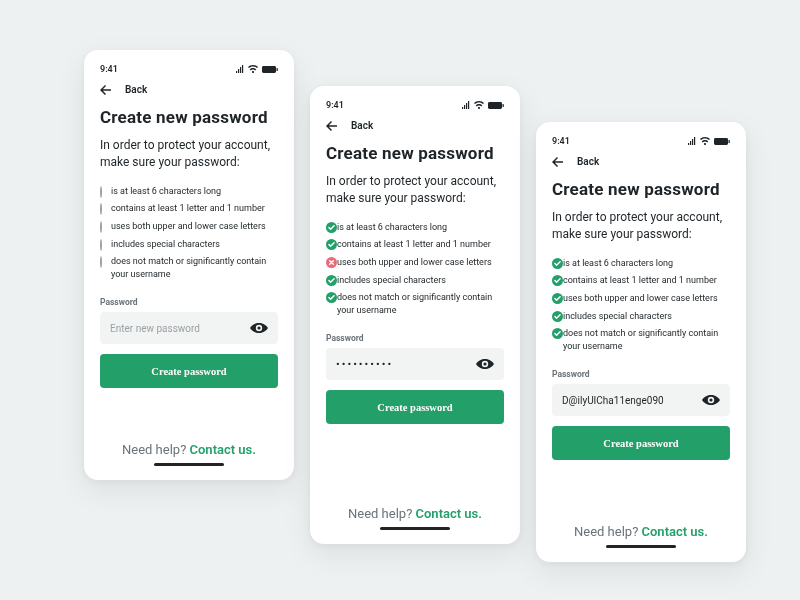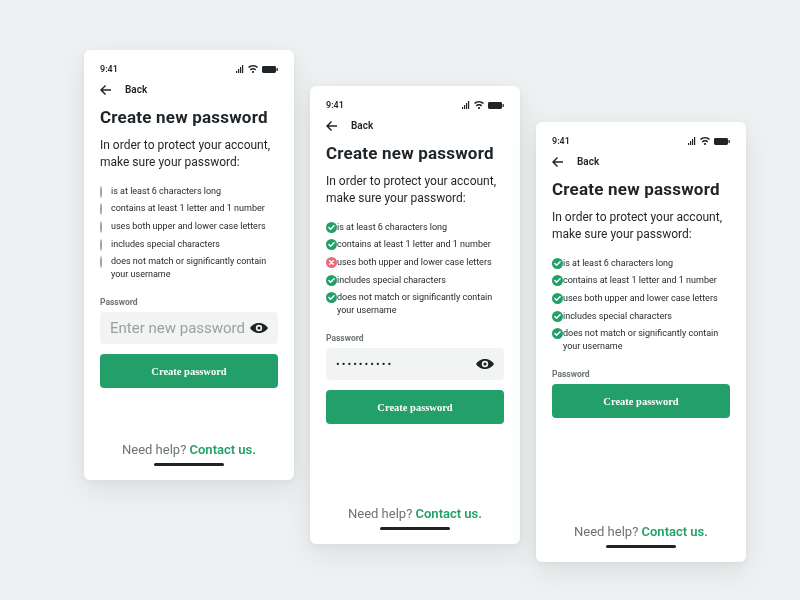--- a/index.html
+++ b/index.html
@@ -18,21 +18,21 @@
     width:800px;height:600px;
     font-family:-apple-system,BlinkMacSystemFont,"Segoe UI",Roboto,Helvetica,Arial,sans-serif;
     color:var(--ink);
     overflow:hidden;
   }
   .canvas{position:relative;width:800px;height:600px}
   .phone{
     position:absolute;
     width:210px;
     background:var(--card);
-    border-radius:6px;
+    border-radius:14px;
     box-shadow:0 10px 30px rgba(20,30,30,.08),0 2px 6px rgba(20,30,30,.05);
     padding:14px 16px 14px 16px;
     box-sizing:border-box;
     display:flex;flex-direction:column;
   }
   .phone.p1{left:84px; top:50px; height:430px}
   .phone.p2{left:310px;top:86px; height:458px}
   .phone.p3{left:536px;top:122px;height:440px}
 
   .statusbar{
@@ -53,21 +53,21 @@
   .bullet-fail{width:11px;height:11px}
   .field-label{font-size:8.5px;color:var(--muted);margin-bottom:5px;font-weight:700}
   .field{
     background:var(--field);
     border-radius:4px;
     height:32px;
     display:flex;align-items:center;justify-content:space-between;
     padding:0 10px;margin-bottom:10px;
     font-size:10px;
   }
-  .field .val{border:none;background:transparent;outline:none;width:100%;font-size:15px;font-family:inherit;color:var(--ink)}
+  .field .val{border:none;background:transparent;outline:none;width:100%;font-size:10px;font-family:inherit;color:var(--ink)}
   .field .val.placeholder{color:#9aa1a5}
   .field .val.dots{letter-spacing:2px;font-size:11px}
   .cta{
     background:var(--accent);color:#fff;text-align:center;
     border-radius:4px;height:34px;display:flex;align-items:center;justify-content:center;
     font-size:10.5px;font-weight:700;cursor:pointer;user-select:none;font-family:Liberation Serif, serif;
   }
   .spacer{flex:1 1 auto}
   .help{font-size:13px;text-align:center;color:var(--muted);margin-bottom:6px}
   .help .link{color:var(--accent);font-weight:600;cursor:pointer}
@@ -318,20 +318,28 @@
           <span>includes special characters</span>
         </li>
       <li>
           <span class="bullet"><svg class="bullet-ok" viewBox="0 0 12 12">
               <use href="#i-check"></use>
             </svg></span>
           <span>does not match or significantly contain your username</span>
         </li>
     </ul>
     <div class="field-label">Password</div>
+    <div class="field">
+      <span class="val">D@ilyUICha11enge090</span>
+      <span class="icon">
+          <svg width="18" height="10">
+            <use href="#i-eye"></use>
+          </svg>
+        </span>
+    </div>
     <div class="cta">
         <span>Create password</span>
       </div>
     <div class="spacer"></div>
     <div class="help">
       <span>Need help? </span><span class="link">Contact us.</span>
     </div>
     <div class="home-ind"></div>
   </div>
 

